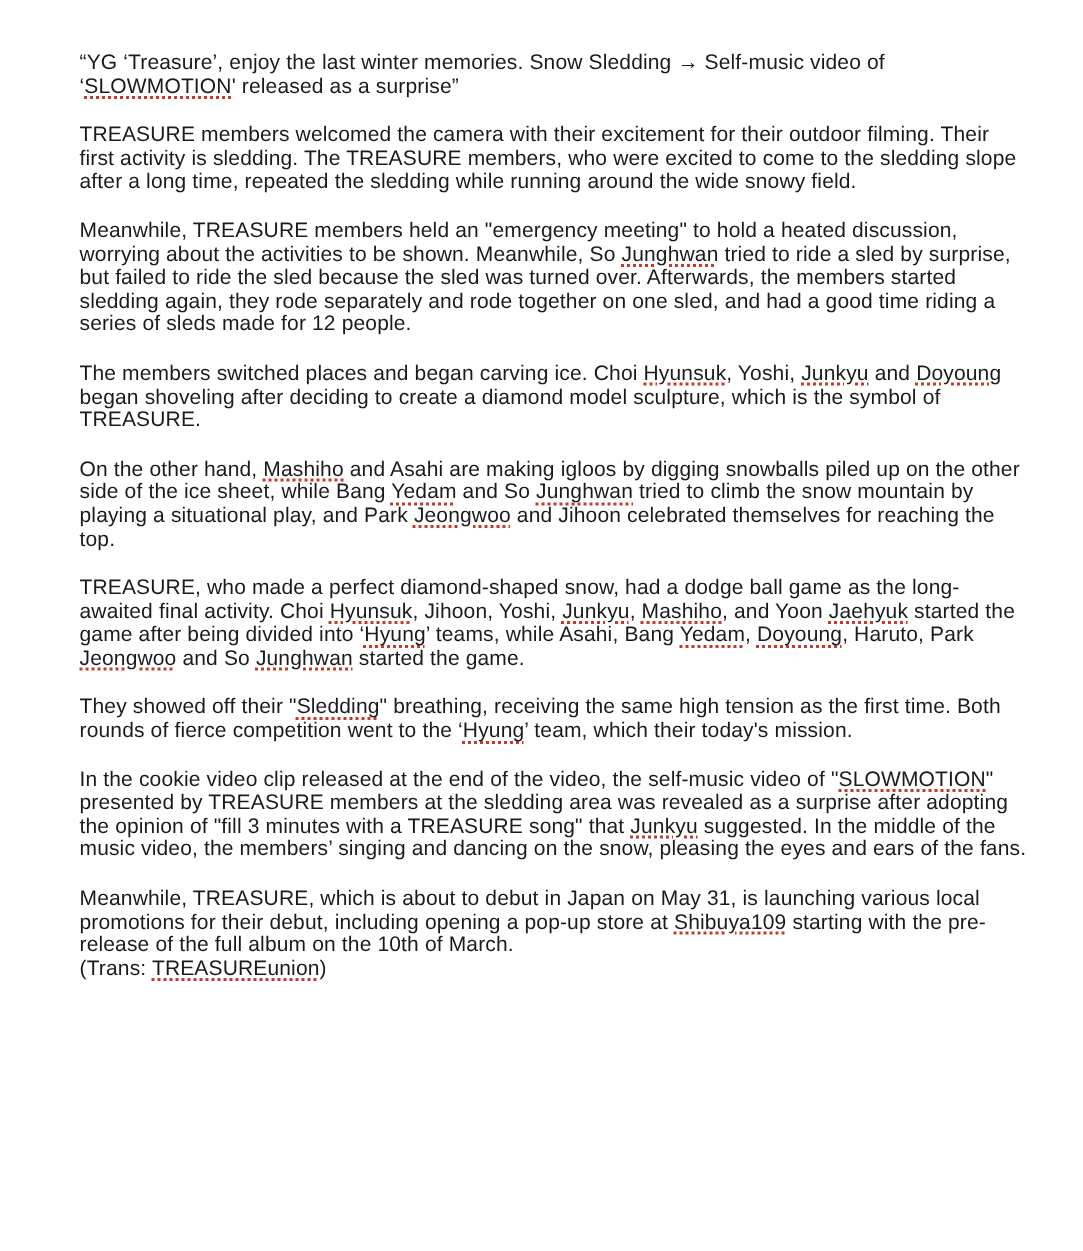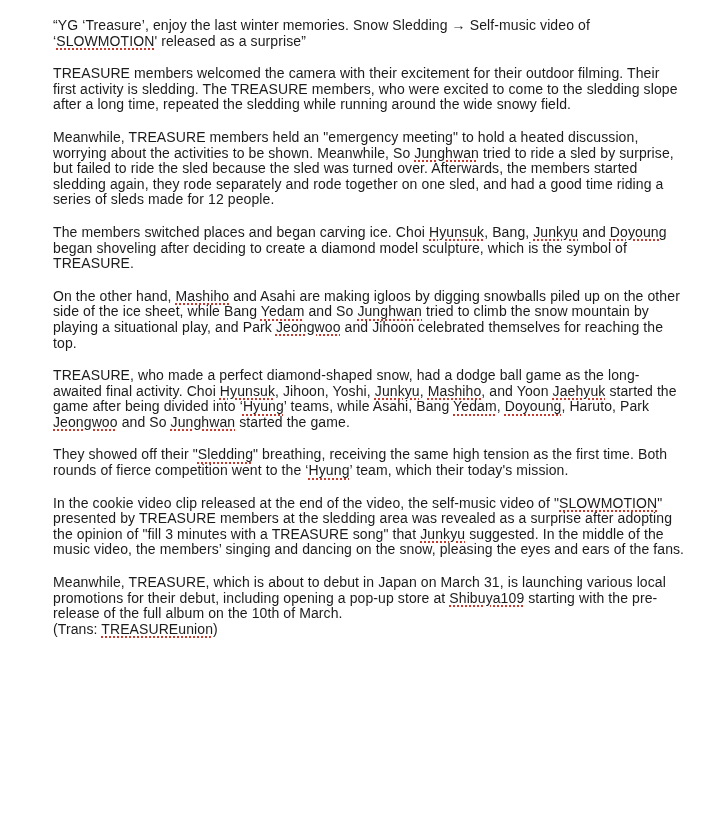--- a/index.html
+++ b/index.html
@@ -10,21 +10,21 @@
   body {
     width: 722px;
     height: 834px;
     overflow: hidden;
     font-family: "Liberation Sans", "DejaVu Sans", sans-serif;
   }
   .page {
     box-sizing: border-box;
     width: 722px;
     height: 834px;
-    padding: 18px 36px 0 53px;
+    padding: 34px 36px 0 53px;
     background: #ffffff;
   }
   .article {
     color: #1b1b1b;
     font-size: 14px;
     line-height: 15.6px;
     letter-spacing: 0.1px;
   }
   .article p {
     margin: 0 0 17px 0;
@@ -39,21 +39,21 @@
   }
 </style>
 </head>
 <body>
 
 <main class="page">
   <article class="article" id="article">
       <p><span>“YG ‘Treasure’, enjoy the last winter memories. Snow Sledding → Self-music video of ‘</span><span class="misspell">SLOWMOTION</span><span>' released as a surprise”</span></p>
       <p><span>TREASURE members welcomed the camera with their excitement for their outdoor filming. Their first activity is sledding. The TREASURE members, who were excited to come to the sledding slope after a long time, repeated the sledding while running around the wide snowy field.</span></p>
       <p><span>Meanwhile, TREASURE members held an "emergency meeting" to hold a heated discussion, worrying about the activities to be shown. Meanwhile, So </span><span class="misspell">Junghwan</span><span> tried to ride a sled by surprise, but failed to ride the sled because the sled was turned over. Afterwards, the members started sledding again, they rode separately and rode together on one sled, and had a good time riding a series of sleds made for 12 people.</span></p>
-      <p><span>The members switched places and began carving ice. Choi </span><span class="misspell">Hyunsuk</span><span>, Bang, </span><span class="misspell">Junkyu</span><span> and </span><span class="misspell">Doyoung</span><span> began shoveling after deciding to create a diamond model sculpture, which is the symbol of TREASURE.</span></p>
+      <p><span>The members switched places and began carving ice. Choi </span><span class="misspell">Hyunsuk</span><span>, Yoshi, </span><span class="misspell">Junkyu</span><span> and </span><span class="misspell">Doyoung</span><span> began shoveling after deciding to create a diamond model sculpture, which is the symbol of TREASURE.</span></p>
       <p><span>On the other hand, </span><span class="misspell">Mashiho</span><span> and Asahi are making igloos by digging snowballs piled up on the other side of the ice sheet, while Bang </span><span class="misspell">Yedam</span><span> and So </span><span class="misspell">Junghwan</span><span> tried to climb the snow mountain by playing a situational play, and Park </span><span class="misspell">Jeongwoo</span><span> and Jihoon celebrated themselves for reaching the top.</span></p>
       <p><span>TREASURE, who made a perfect diamond-shaped snow, had a dodge ball game as the long-awaited final activity. Choi </span><span class="misspell">Hyunsuk</span><span>, Jihoon, Yoshi, </span><span class="misspell">Junkyu</span><span>, </span><span class="misspell">Mashiho</span><span>, and Yoon </span><span class="misspell">Jaehyuk</span><span> started the game after being divided into ‘</span><span class="misspell">Hyung</span><span>’ teams, while Asahi, Bang </span><span class="misspell">Yedam</span><span>, </span><span class="misspell">Doyoung</span><span>, Haruto, Park </span><span class="misspell">Jeongwoo</span><span> and So </span><span class="misspell">Junghwan</span><span> started the game.</span></p>
       <p><span>They showed off their "</span><span class="misspell">Sledding</span><span>" breathing, receiving the same high tension as the first time. Both rounds of fierce competition went to the ‘</span><span class="misspell">Hyung</span><span>’ team, which their today's mission.</span></p>
       <p><span>In the cookie video clip released at the end of the video, the self-music video of "</span><span class="misspell">SLOWMOTION</span><span>" presented by TREASURE members at the sledding area was revealed as a surprise after adopting the opinion of "fill 3 minutes with a TREASURE song" that </span><span class="misspell">Junkyu</span><span> suggested. In the middle of the music video, the members’ singing and dancing on the snow, pleasing the eyes and ears of the fans.</span></p>
-      <p><span>Meanwhile, TREASURE, which is about to debut in Japan on March 31, is launching various local promotions for their debut, including opening a pop-up store at </span><span class="misspell">Shibuya109</span><span> starting with the pre-release of the full album on the 10th of March.
+      <p><span>Meanwhile, TREASURE, which is about to debut in Japan on May 31, is launching various local promotions for their debut, including opening a pop-up store at </span><span class="misspell">Shibuya109</span><span> starting with the pre-release of the full album on the 10th of March.
 (Trans: </span><span class="misspell">TREASUREunion</span><span>)</span></p>
     </article>
 </main>
 
 </body></html>

